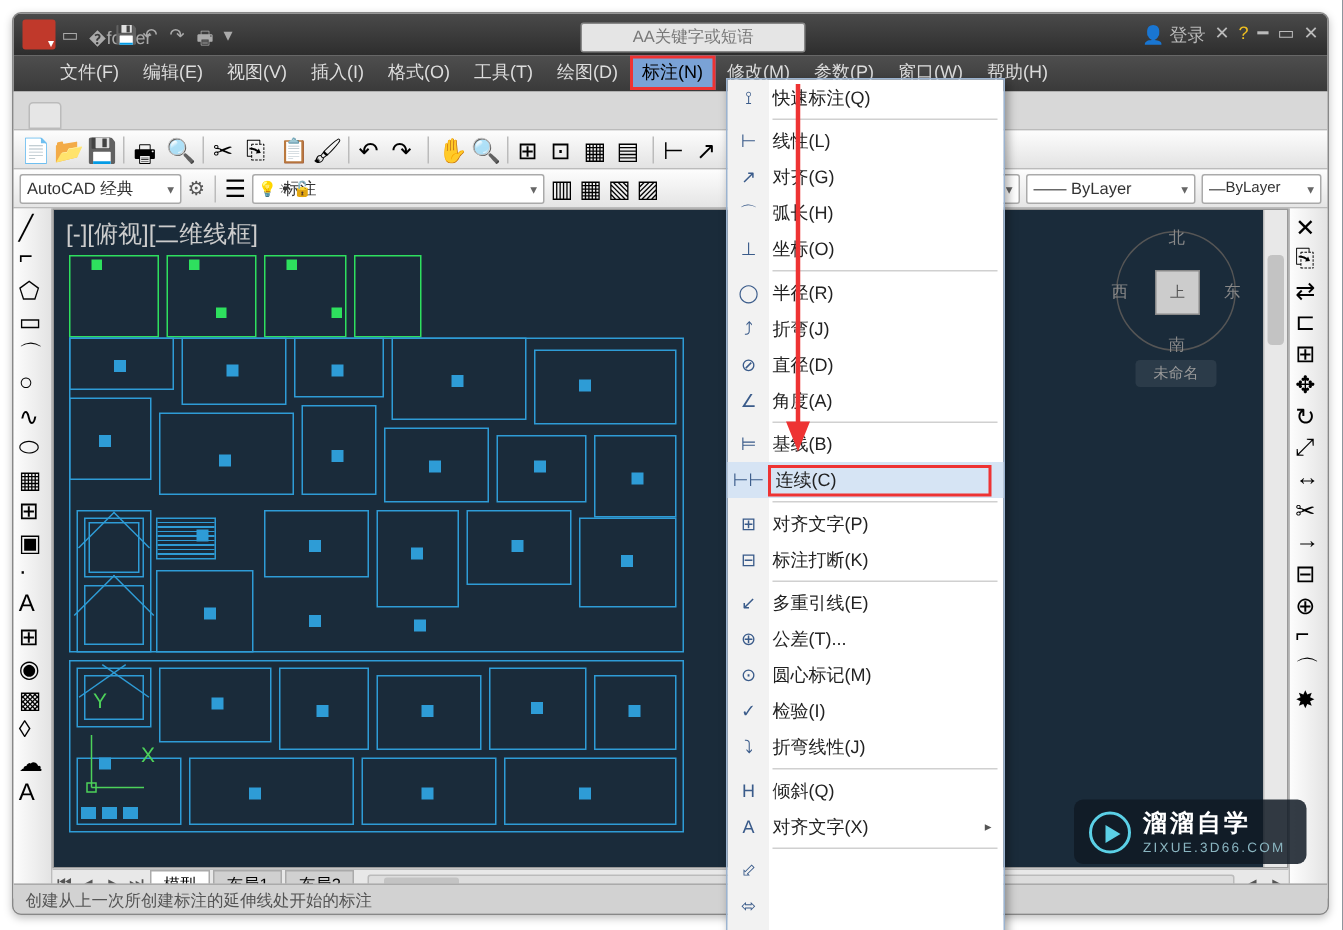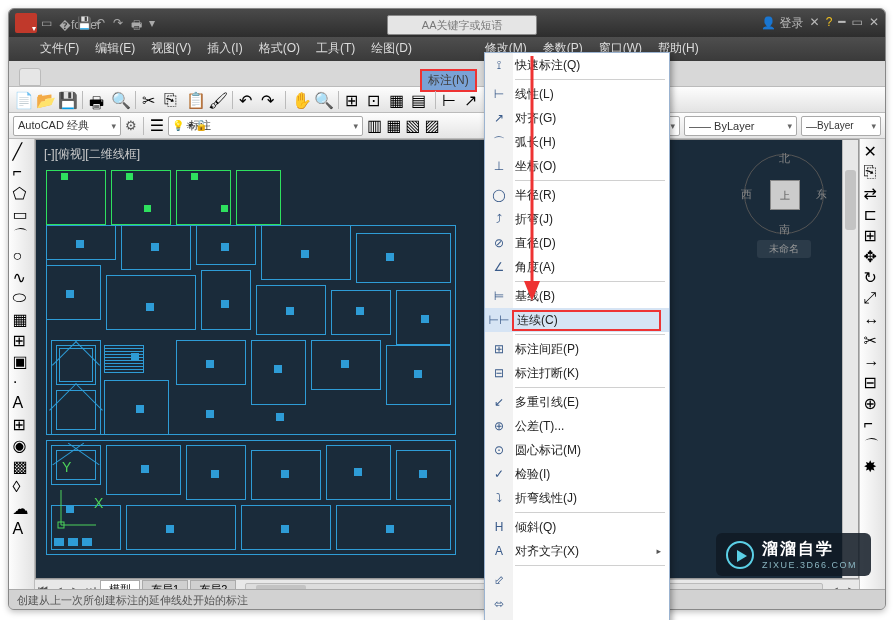--- a/index.html
+++ b/index.html
@@ -6,21 +6,21 @@
   body{width:895px;height:620px;overflow:hidden;background:#fff;position:relative;}
   .window{position:absolute;left:8px;top:8px;width:878px;height:602px;border:1px solid #888;background:#d6d6d6;border-radius:6px;box-shadow:0 2px 6px rgba(0,0,0,0.25);overflow:hidden;}
   .titlebar{height:28px;background:linear-gradient(to bottom,#4a4a4a,#2d2d2d);display:flex;align-items:center;padding:0 6px;color:#aaa;font-size:12px;}
   .titlebar .qat{display:flex;gap:4px;align-items:center;}
   .titlebar .qat .ico,.titlebar .qat .sep{width:14px;height:14px;display:inline-block;}
   .titlebar .center{flex:1;text-align:center;color:#bbb;font-size:12px;position:relative;}
   .titlebar .right{display:flex;gap:6px;color:#bbb;}
   .search-ov{position:absolute;left:50%;top:0;transform:translateX(-50%);width:150px;height:20px;background:#e5e5e5;border:1px solid #888;border-radius:2px;font-size:11px;color:#777;line-height:18px;padding:0 4px;}
   .menubar{height:24px;background:linear-gradient(to bottom,#4e4e4e,#3a3a3a);display:flex;align-items:flex-start;padding:0 23px;font-size:12px;color:#ddd;}
   .menubar .mi{padding:3px 8px;cursor:default;}
-  .menubar .mi.sel{background:#7aa2d6;color:#404040;border:2px solid #e33;padding:1px 6px;margin-top:32px;}
+  .menubar .mi.sel{background:#7aa2d6;color:#000000;border:2px solid #e33;padding:1px 6px;}
   .doctab{height:26px;background:#d8d8d8;display:flex;align-items:flex-end;padding:0 6px;border-bottom:1px solid #bbb;}
   .doctab .tab{background:#fff;border:1px solid #bbb;border-bottom:none;padding:3px 14px;font-size:12px;color:#444;border-radius:4px 4px 0 0;}
   .doctab .new{width:22px;height:18px;background:#e6e6e6;border:1px solid #bbb;margin-left:4px;border-radius:3px 3px 0 0;}
   .toolbar{height:26px;background:linear-gradient(to bottom,#fdfdfd,#e3e3e3);border-bottom:1px solid #bbb;display:flex;align-items:center;padding:0 4px;gap:2px;}
   .toolbar .tb{width:20px;height:20px;border:1px solid transparent;border-radius:2px;}
   .toolbar .sep{width:1px;height:18px;background:#bbb;margin:0 3px;}
   .rowb{height:26px;background:linear-gradient(to bottom,#fdfdfd,#e5e5e5);border-bottom:1px solid #bbb;display:flex;align-items:center;padding:0 4px;gap:4px;}
   .combo{height:20px;background:#fff;border:1px solid #aaa;border-radius:2px;font-size:11px;color:#333;padding:0 18px 0 4px;display:flex;align-items:center;position:relative;}
   .combo::after{content:"▾";position:absolute;right:4px;color:#666;font-size:9px;}
   .combo.ws{width:108px;}
@@ -28,21 +28,21 @@
   .combo.lt{width:113px;}
   .combo.by{width:85px;}
   .combo.lc{width:80px;}
   .mainwrap{position:relative;height:460px;background:#d6d6d6;}
   .left-tb,.right-tb{width:26px;background:linear-gradient(to right,#fdfdfd,#e3e3e3);border-right:1px solid #bbb;position:absolute;top:0;bottom:0;display:flex;flex-direction:column;align-items:center;padding:3px 0;gap:3px;}
   .left-tb{left:0;}
   .right-tb{right:0;border-left:1px solid #bbb;border-right:none;}
   .left-tb .tb,.right-tb .tb{width:18px;height:18px;border-radius:2px;}
   .canvaswrap{position:absolute;left:26px;right:26px;top:0;bottom:20px;border:1px solid #999;display:flex;}
   .canvas{flex:1;background:#1a2b3a;position:relative;overflow:hidden;}
-  .canvas .viewlabel{position:absolute;left:8px;top:6px;font-size:12px;color:#ccc;}
+  .canvas .viewlabel{position:absolute;left:8px;top:6px;font-size:16px;color:#ccc;}
   .ucs{position:absolute;left:20px;bottom:40px;color:#4dd25a;font-size:14px;}
   .ucs .y{position:absolute;left:6px;top:-26px;}
   .ucs .x{position:absolute;left:38px;top:10px;}
   .ucs svg{overflow:visible;}
   .navcube{position:absolute;right:18px;top:14px;text-align:center;color:#888;font-size:11px;}
   .navcube .ring{width:80px;height:80px;border:1px solid #555;border-radius:50%;position:relative;margin:0 auto;}
   .navcube .sq{width:30px;height:30px;background:#ccc;position:absolute;left:25px;top:25px;border:1px solid #888;color:#555;font-size:10px;text-align:center;line-height:30px;}
   .navcube .n,.navcube .s,.navcube .e,.navcube .w{position:absolute;font-size:11px;}
   .navcube .n{left:34px;top:-4px;}
   .navcube .s{left:34px;bottom:-4px;}
@@ -408,21 +408,21 @@
       <span class="ic">⊨</span>
       <span class="lab">基线(B)</span>
     </div>
     <div class="di sel hov">
       <span class="ic">⊢⊢</span>
       <span class="lab">连续(C)</span>
     </div>
     <div class="hr"></div>
     <div class="di">
       <span class="ic">⊞</span>
-      <span class="lab">标注间距(P)</span>
+      <span class="lab">对齐文字(P)</span>
     </div>
     <div class="di">
       <span class="ic">⊟</span>
       <span class="lab">标注打断(K)</span>
     </div>
     <div class="hr"></div>
     <div class="di">
       <span class="ic">↙</span>
       <span class="lab">多重引线(E)</span>
     </div>

